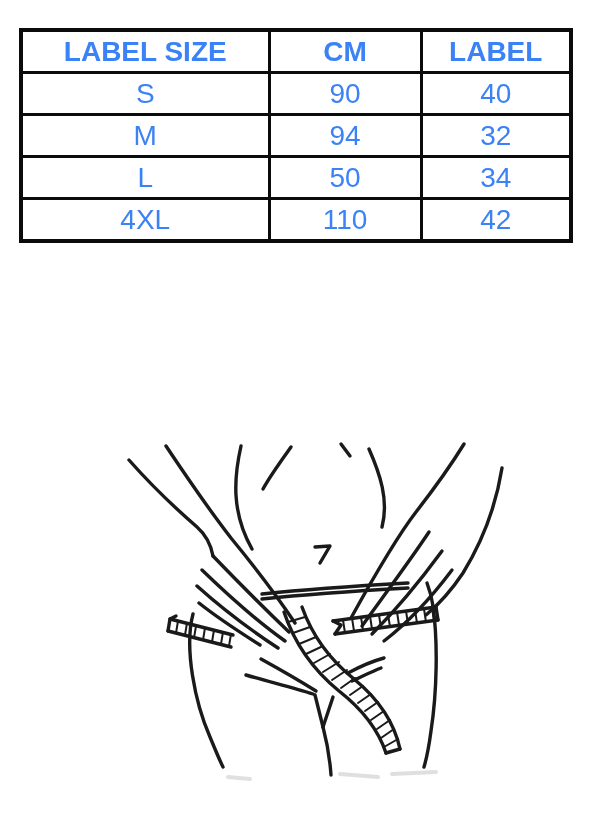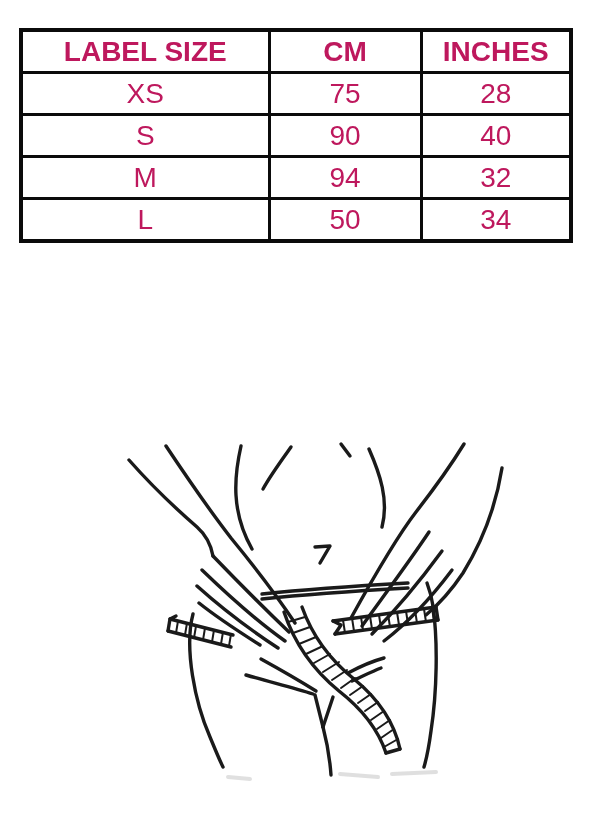--- a/index.html
+++ b/index.html
@@ -6,63 +6,63 @@
   body{
     width:600px;height:824px;position:relative;overflow:hidden;
     background:#ffffff;font-family:"Liberation Sans", sans-serif;
   }
   .size-table{
     position:absolute;left:19px;top:28px;width:550px;
     border-collapse:collapse;table-layout:fixed;background:#fff;
   }
   .size-table th,.size-table td{
     border:3px solid #0b0b0b;text-align:center;vertical-align:middle;
-    padding:0;height:39px;font-size:28px;color:#be185d;line-height:1;
+    padding:0;height:39px;font-size:28px;color:#3b82f6;line-height:1;
     overflow:hidden;white-space:nowrap;
   }
   .size-table{border:4px solid #0b0b0b;}
   .size-table th{font-weight:bold;font-size:28px;}
   .illustration{position:absolute;left:0;top:0;}
 </style>
 </head>
 <body>
 
 <table class="size-table">
   <colgroup>
     <col style="width:248px">
       <col style="width:152px">
       <col style="width:150px">
   </colgroup>
   <thead>
     <tr>
       <th>LABEL SIZE</th>
       <th>CM</th>
-      <th>INCHES</th>
+      <th>LABEL</th>
     </tr>
   </thead>
   <tbody id="size-rows">
-      <tr>
-        <td>XS</td>
-        <td>75</td>
-        <td>28</td>
-      </tr>
       <tr>
         <td>S</td>
         <td>90</td>
         <td>40</td>
       </tr>
       <tr>
         <td>M</td>
         <td>94</td>
         <td>32</td>
       </tr>
       <tr>
         <td>L</td>
         <td>50</td>
         <td>34</td>
+      </tr>
+      <tr>
+        <td>4XL</td>
+        <td>110</td>
+        <td>42</td>
       </tr>
     </tbody>
 </table>
 
 <svg class="illustration" width="600" height="824" viewBox="0 0 600 824" aria-hidden="true">
   <g stroke="#1a1a1a" stroke-width="3.4" fill="none" stroke-linecap="round" stroke-linejoin="round">
 
     <g>
       <path d="M241,446 C234,477 231,512 252,549"></path>
       <path d="M291,447 C281,461 270,476 263,489"></path>

